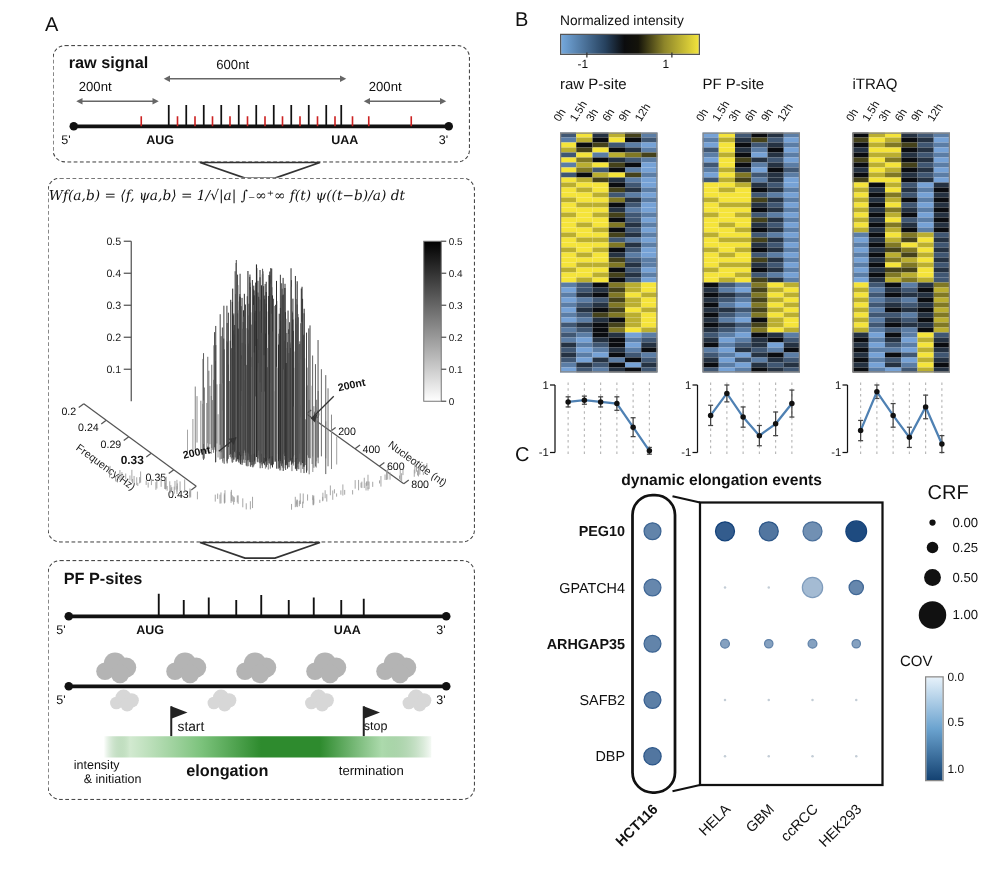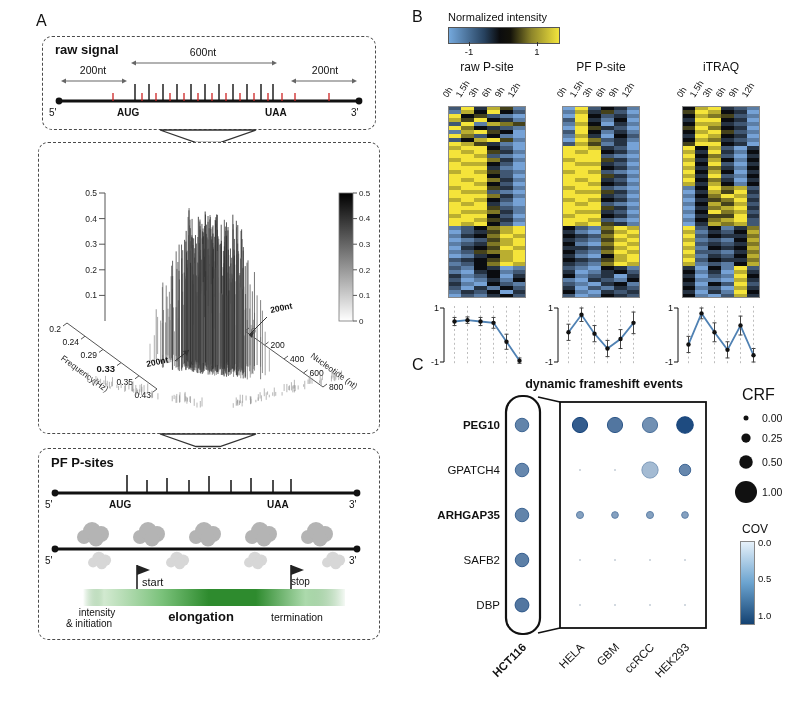--- a/index.html
+++ b/index.html
@@ -1,20 +1,20 @@
 <!DOCTYPE html>
 <html><head>
 <meta charset="utf-8">
 <style>
   body{margin:0;background:#fff}
   .page{position:relative;width:800px;height:702px;background:#fff;overflow:hidden;
         font-family:"Liberation Sans","DejaVu Sans",sans-serif;color:#111}
   .box{position:absolute;border:1.6px dashed #4a4a4a;border-radius:10px;background:#fff}
   .t{position:absolute;white-space:nowrap;color:#111}
-  .ctr{text-align:center}
+  .ctr{text-align:left}
   .col-label{position:absolute;font-size:9px;transform-origin:left bottom;
              transform:rotate(-58deg);white-space:nowrap;height:14px;line-height:14px}
   .colorbar{position:absolute;width:110px;height:15px;border:1px solid #555;
     background:linear-gradient(90deg,#74a8dc 0%,#27425f 32%,#0b0c0e 46%,#14130a 56%,#8d852a 75%,#f2e43c 100%)}
   .covbar{position:absolute;width:13px;height:82px;border:1px solid #888;
     background:linear-gradient(180deg,#e6f1fa 0%,#6ba3cf 50%,#144272 100%)}
   .tick{position:absolute;width:1px;height:4px;background:#333}
   svg{position:absolute;overflow:visible}
 </style>
 </head>
@@ -74,20 +74,21 @@
     <div class="t" style="left:308px;top:70px;font-size:10px">3'</div>
     <div class="t" style="left:74px;top:70px;font-size:10px;font-weight:bold">AUG</div>
     <div class="t" style="left:222px;top:70px;font-size:10px;font-weight:bold">UAA</div>
   </div>
 
   <svg class="t" style="left:158px;top:129px" width="100" height="15">
     <polygon points="2,1 98,1 62,13.5 38,13.5" fill="#fff" stroke="#333" stroke-width="1.3"></polygon>
   </svg>
 
   <div class="box" style="left:38px;top:142px;width:340px;height:290px">
+    <div class="t ctr" style="left:0;top:7px;width:340px;font-size:11px;font-style:italic;font-family:'DejaVu Serif',serif">Wf(a,b) = ⟨f, ψa,b⟩ = 1/√|a| ∫₋∞⁺∞ f(t) ψ((t−b)/a) dt</div>
     <svg id="svg-wavelet" style="left:0;top:28px" width="340" height="260">
         <defs>
           <linearGradient id="cbGrad" x1="0" y1="0" x2="0" y2="1">
             <stop offset="0%" stop-color="#000"></stop>
             <stop offset="100%" stop-color="#fff"></stop>
           </linearGradient>
         </defs>
         <line x1="66" y1="22" x2="66" y2="150" stroke="#555" stroke-width="1"></line>
         <line x1="60" y1="124.4" x2="66" y2="124.4" stroke="#555" stroke-width="1"></line>
         <text x="58" y="127.4" text-anchor="end" font-size="8.5" fill="#222">0.1</text>
@@ -754,21 +755,21 @@
       </svg>
     <div class="t" style="left:6px;top:50px;font-size:10px">5'</div>
     <div class="t" style="left:310px;top:50px;font-size:10px">3'</div>
     <div class="t" style="left:70px;top:50px;font-size:10px;font-weight:bold">AUG</div>
     <div class="t" style="left:228px;top:50px;font-size:10px;font-weight:bold">UAA</div>
     <div class="t" style="left:6px;top:106px;font-size:10px">5'</div>
     <div class="t" style="left:310px;top:106px;font-size:10px">3'</div>
     <div class="t" style="left:103px;top:127px;font-size:11px">start</div>
     <div class="t" style="left:252px;top:127px;font-size:10px">stop</div>
     <div class="t ctr" style="left:20px;top:158px;width:76px;font-size:10px">intensity</div>
-    <div class="t ctr" style="left:12px;top:169px;width:76px;font-size:10px">&amp; initiation</div>
+    <div class="t ctr" style="left:28px;top:169px;width:76px;font-size:10px">&amp; initiation</div>
     <div class="t ctr" style="left:110px;top:160px;width:104px;font-size:13px;font-weight:bold">elongation</div>
     <div class="t" style="left:232px;top:162px;font-size:10.5px">termination</div>
   </div>
 
   <div class="t" style="left:448px;top:11px;font-size:11px">Normalized intensity</div>
   <div class="colorbar" style="left:448px;top:27px"></div>
   <div class="tick" style="left:469px;top:42px"></div>
   <div class="tick" style="left:537px;top:42px"></div>
   <div class="t ctr" style="left:462px;top:46px;width:14px;font-size:9.5px">-1</div>
   <div class="t ctr" style="left:530px;top:46px;width:14px;font-size:9.5px">1</div>
@@ -1759,21 +1760,21 @@
       <line x1="91.5" y1="62" x2="95.5" y2="62" stroke="#444" stroke-width="1"></line>
       <polyline points="28.5,44.45 41.5,13.399999999999999 54.5,32.3 67.5,49.85 80.5,25.55 93.5,55.25" fill="none" stroke="#4f81b3" stroke-width="1.8"></polyline>
       <circle cx="28.5" cy="44.45" r="2.2" fill="#111"></circle>
       <circle cx="41.5" cy="13.399999999999999" r="2.2" fill="#111"></circle>
       <circle cx="54.5" cy="32.3" r="2.2" fill="#111"></circle>
       <circle cx="67.5" cy="49.85" r="2.2" fill="#111"></circle>
       <circle cx="80.5" cy="25.55" r="2.2" fill="#111"></circle>
       <circle cx="93.5" cy="55.25" r="2.2" fill="#111"></circle>
     </svg>
 
-  <div class="t ctr" style="left:497px;top:377px;width:214px;font-size:12.5px;font-weight:bold">dynamic frameshift events</div>
+  <div class="t ctr" style="left:497px;top:377px;width:214px;font-size:12.5px;font-weight:bold">dynamic elongation events</div>
   <svg id="dotplot" style="left:428px;top:368px" width="292" height="334">
       <rect x="78" y="28" width="34" height="238" rx="16" fill="none" stroke="#111" stroke-width="2.2"></rect>
       <rect x="132" y="34" width="146" height="226" fill="none" stroke="#111" stroke-width="1.8"></rect>
       <line x1="110" y1="29" x2="132" y2="34" stroke="#111" stroke-width="1.6"></line>
       <line x1="110" y1="265" x2="132" y2="260" stroke="#111" stroke-width="1.6"></line>
       <text x="72" y="61" text-anchor="end" font-size="11.5" font-weight="bold" fill="#111">PEG10</text>
       <circle cx="94" cy="57" r="6.75" fill="rgb(98,132,170)" stroke="rgb(61,101,147)" stroke-width="1"></circle>
       <circle cx="152" cy="57" r="7.6" fill="rgb(51,92,141)" stroke="rgb(20,66,122)" stroke-width="1"></circle>
       <circle cx="187" cy="57" r="7.6" fill="rgb(82,118,160)" stroke="rgb(45,87,137)" stroke-width="1"></circle>
       <circle cx="222" cy="57" r="7.6" fill="rgb(113,144,179)" stroke="rgb(76,113,156)" stroke-width="1"></circle>
@@ -1814,21 +1815,21 @@
       <circle cx="18" cy="12" r="2.5" fill="#111"></circle>
       <text x="34" y="15.5" font-size="10.5" fill="#111">0.00</text>
       <circle cx="18" cy="32" r="4.625" fill="#111"></circle>
       <text x="34" y="35.5" font-size="10.5" fill="#111">0.25</text>
       <circle cx="18" cy="56" r="6.75" fill="#111"></circle>
       <text x="34" y="59.5" font-size="10.5" fill="#111">0.50</text>
       <circle cx="18" cy="86" r="11" fill="#111"></circle>
       <text x="34" y="89.5" font-size="10.5" fill="#111">1.00</text>
     </svg>
 
-  <div class="t" style="left:742px;top:522px;font-size:12px">COV</div>
+  <div class="t" style="left:720px;top:522px;font-size:12px">COV</div>
   <div class="covbar" style="left:740px;top:541px"></div>
 
 <div class="col-label" style="left: 451px; top: 86px;">0h</div>
     <div class="col-label" style="left: 464px; top: 86px;">1.5h</div>
     <div class="col-label" style="left: 477px; top: 86px;">3h</div>
     <div class="col-label" style="left: 490px; top: 86px;">6h</div>
     <div class="col-label" style="left: 503px; top: 86px;">9h</div>
     <div class="col-label" style="left: 516px; top: 86px;">12h</div>
     <div class="col-label" style="left: 565px; top: 86px;">0h</div>
     <div class="col-label" style="left: 578px; top: 86px;">1.5h</div>

